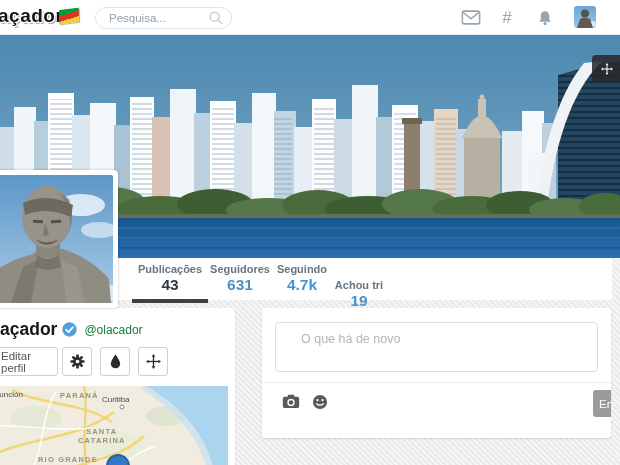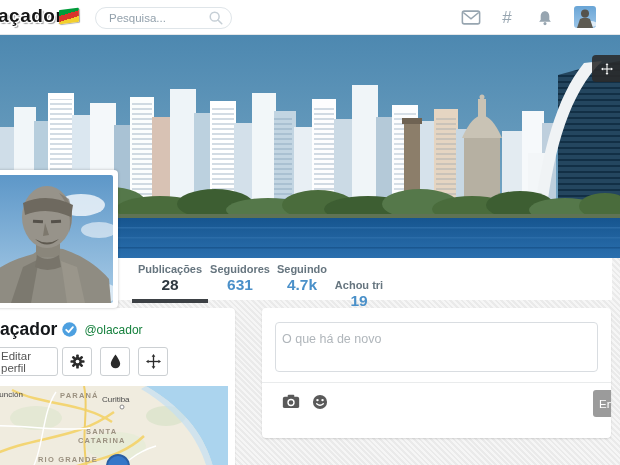--- a/index.html
+++ b/index.html
@@ -57,21 +57,21 @@
   .edit-profile-btn{position:absolute;left:10px;top:0;width:72px;height:29px;border:1px solid #ccd0d3;
     border-radius:3px;background:#fff;color:#555;font-size:11.5px;text-align:left;padding-left:14px;cursor:pointer;}
   .icon-btn{position:absolute;top:0;width:30px;height:29px;border:1px solid #ccd0d3;border-radius:3px;
     background:#fff;display:flex;align-items:center;justify-content:center;cursor:pointer;}
   .ib-gear{left:86px;} .ib-drop{left:124px;} .ib-move{left:162px;}
   .map{position:absolute;left:10px;top:78px;width:242px;height:95px;overflow:hidden;cursor:grab;}
   
   .right-card{position:absolute;left:262px;top:308px;width:349px;height:130px;background:#fff;
     border-radius:4px;z-index:10;overflow:hidden;box-shadow:0 1px 2px rgba(0,0,0,.12);}
   .compose{position:absolute;left:13px;top:14px;width:323px;height:50px;border:1px solid #d9dde1;
-    border-radius:4px;resize:none;padding:9px 6px;font-size:12.5px;color:#444;outline:none;}
+    border-radius:4px;resize:none;padding:9px 25px;font-size:12.5px;color:#444;outline:none;}
   .compose::placeholder{color:#b0b6bb;}
   .toolbar-divider{position:absolute;left:0;right:0;top:74px;border-top:1px solid #e9ebec;}
   .tool-icon{position:absolute;top:86px;width:18px;height:18px;cursor:pointer;}
   .ti-cam{left:20px;} .ti-smile{left:50px;}
   .send-btn{position:absolute;left:331px;top:82px;width:70px;height:27px;background:var(--send-button-bg);
     border:none;border-radius:3px;color:#fff;font-size:11.5px;text-align:left;padding-left:6px;cursor:pointer;}
 </style>
 </head>
 <body>
 
@@ -222,21 +222,21 @@
         <ellipse cx="17" cy="18" rx="6" ry="3" fill="#fff" opacity=".7"></ellipse>
         <circle cx="11" cy="7.5" r="4" fill="#55534c"></circle>
         <path d="M3,22 L6,13 Q11,10 16,13 L19,22 Z" fill="#5e5b52"></path>
       </svg>
     </div>
   </div>
 
   <div class="statsbar">
     <div class="stat active s0">
       <span class="stat-label">Publicações</span>
-      <span class="stat-value">28</span>
+      <span class="stat-value">43</span>
       <span class="tab-underline"></span>
     </div>
     <div class="stat s1">
       <span class="stat-label">Seguidores</span>
       <span class="stat-value">631</span>
     </div>
     <div class="stat s2">
       <span class="stat-label">Seguindo</span>
       <span class="stat-value">4.7k</span>
     </div>

